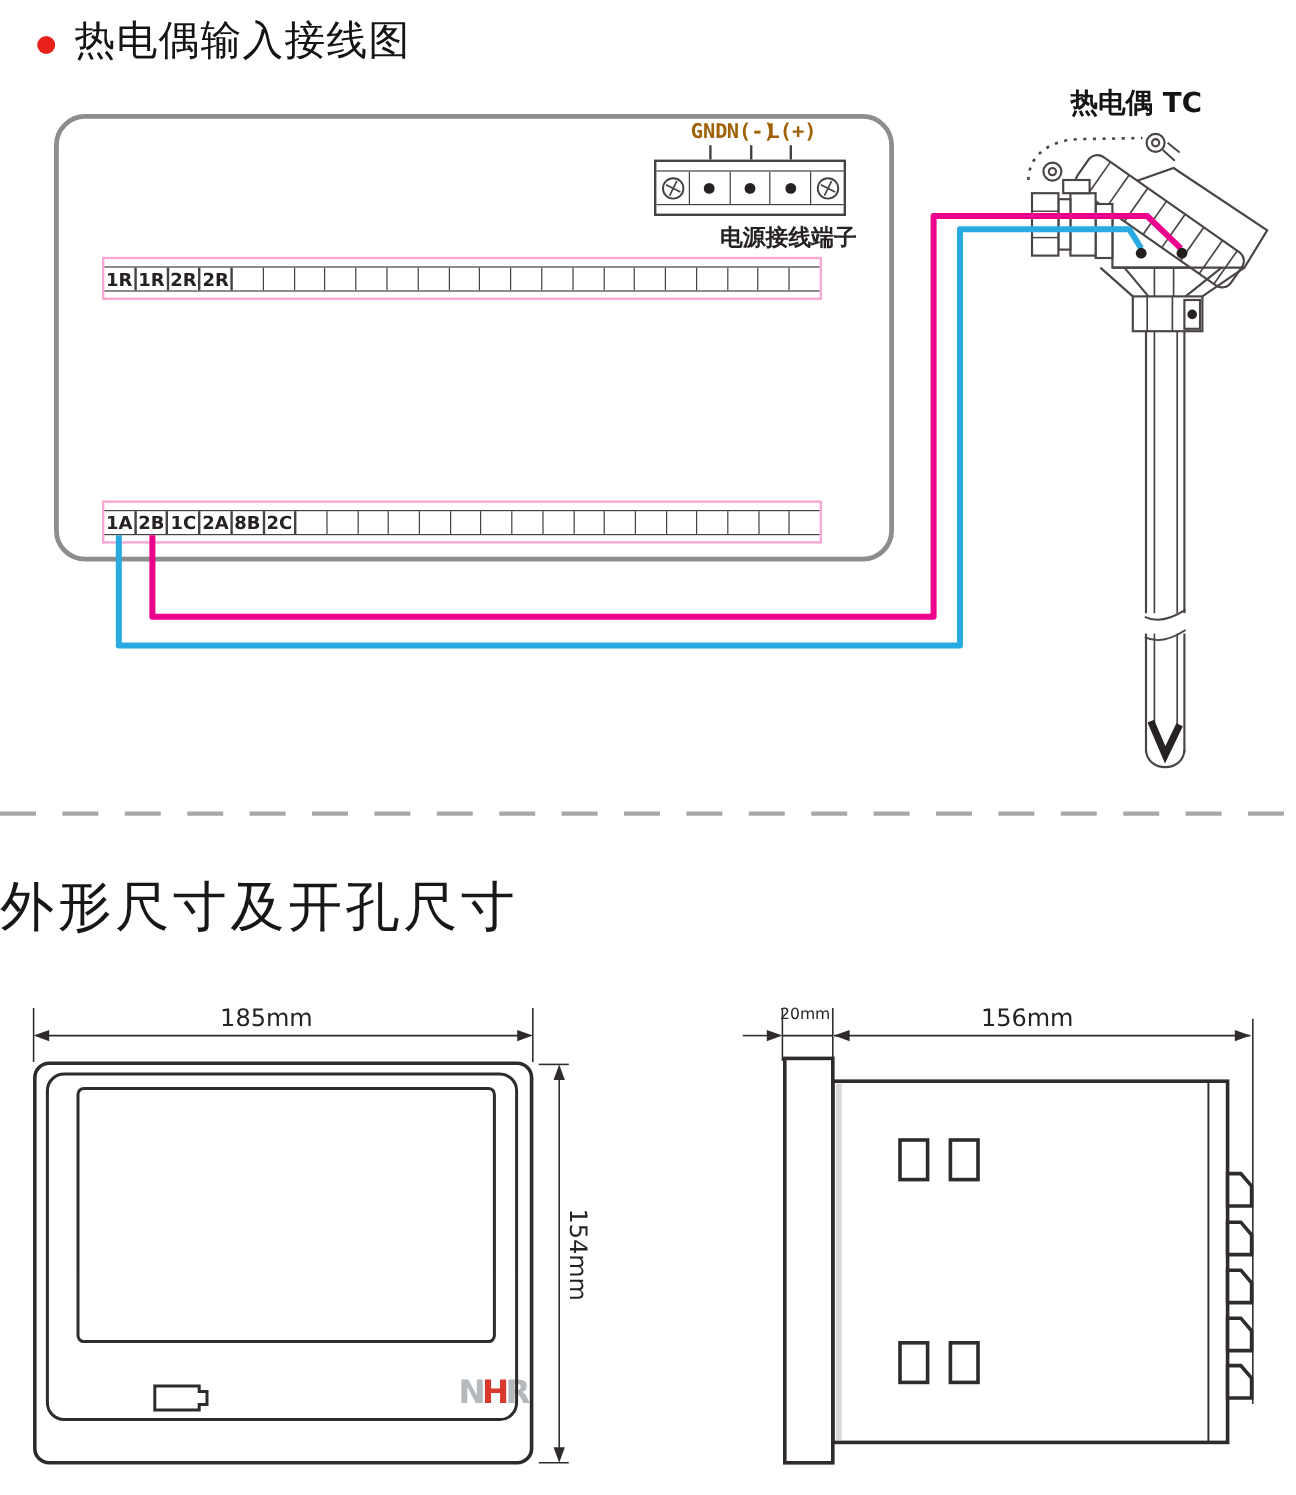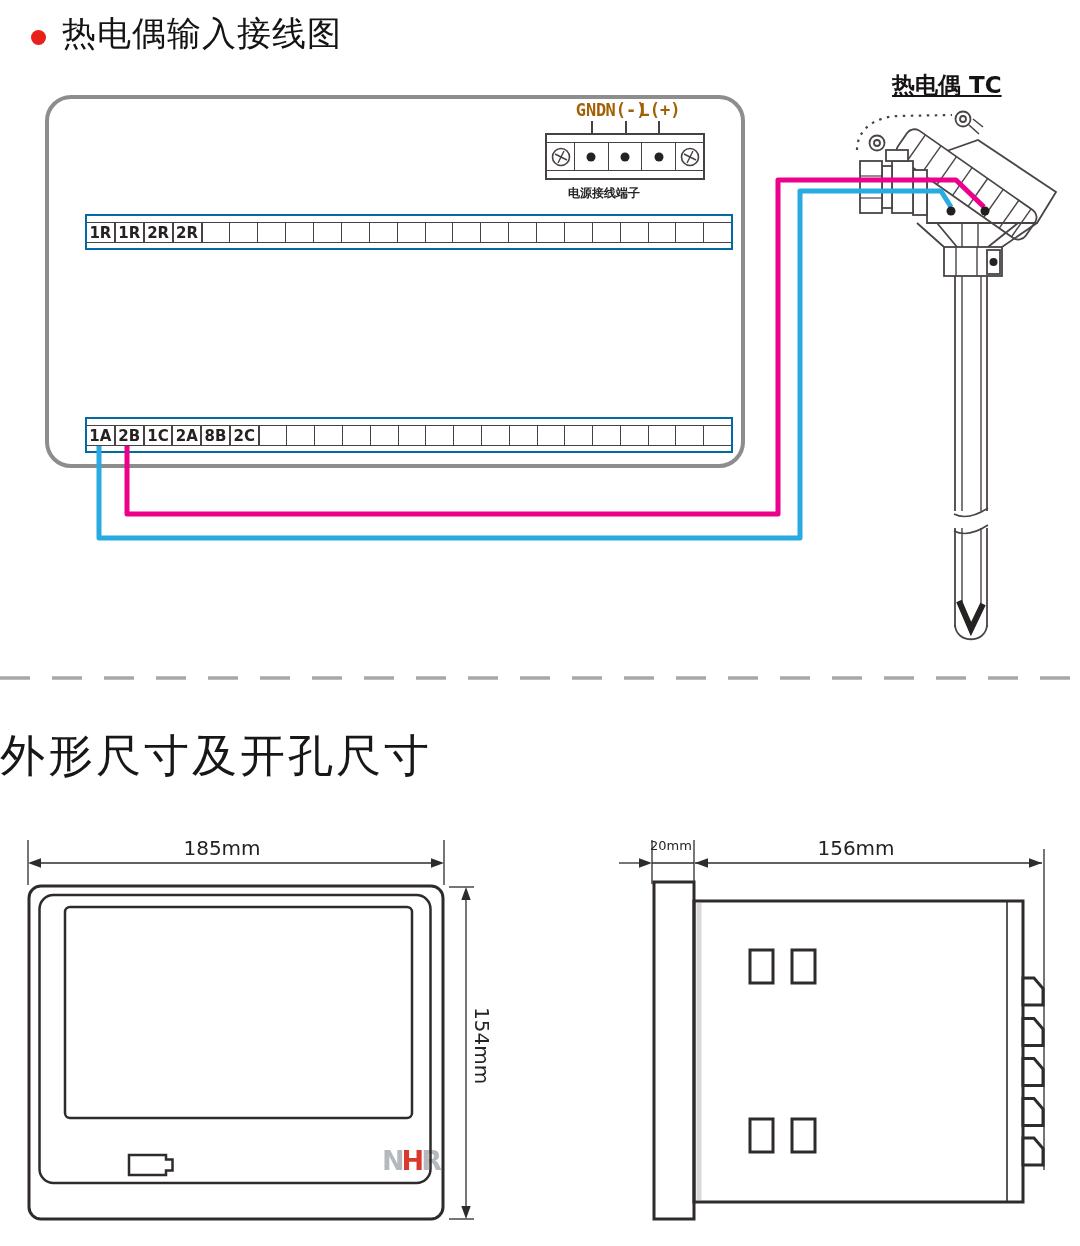--- a/index.html
+++ b/index.html
@@ -16,31 +16,31 @@
   .pb-mid{flex:1;display:flex;}
   .pb-bot{height:7px;border-top:1.5px solid #474242;}
   .screwcell{width:28px;display:flex;align-items:center;justify-content:center;box-sizing:border-box;}
   .screwcell.l{border-right:1.8px solid #474242;}
   .screwcell.r{border-left:1.8px solid #474242;}
   .dotcell{flex:1;border-right:1.8px solid #474242;position:relative;box-sizing:border-box;}
   .dotcell:nth-last-child(2){border-right:none;}
   .dot{position:absolute;left:50%;top:50%;width:9px;height:9px;border-radius:50%;background:#262222;transform:translate(-50%,-50%);}
   .leader{width:1.6px;background:#474242;top:121px;height:30px;}
   .plabel{top:100px;transform:translateX(-50%);font:bold 17px "DejaVu Sans Mono","Liberation Mono",monospace;color:#a16207;white-space:nowrap;}
-  .pcaption{left:604px;top:185px;transform:translateX(-50%);font-size:12px;font-weight:600;color:#262222;white-space:nowrap;}
-
-  .strip{left:85px;width:648px;height:36px;border:2px solid #0369a1;background:#fff;display:flex;flex-direction:column;box-sizing:border-box;}
+  .pcaption{left:657px;top:185px;transform:translateX(-50%);font-size:19px;font-weight:600;color:#262222;white-space:nowrap;}
+
+  .strip{left:85px;width:600px;height:36px;border:2px solid #f9a8d4;background:#fff;display:flex;flex-direction:column;box-sizing:border-box;}
   .band-top{height:6px;border-bottom:1.5px solid #474242;}
   .band-bot{height:5px;border-top:1.5px solid #474242;}
   .cells{flex:1;display:flex;}
   .tcell{flex:1;border-right:1.6px solid #474242;box-sizing:border-box;}
   .tcell:last-child{border-right:none;}
   .tcell.lab{display:flex;align-items:center;justify-content:center;font-weight:bold;font-size:15px;color:#262222;border-right:2px solid #474242;}
 
-  .tclabel{left:892px;top:70px;font-size:23px;font-weight:600;color:#161313;white-space:nowrap;text-decoration:underline;}
+  .tclabel{left:892px;top:70px;font-size:23px;font-weight:600;color:#161313;white-space:nowrap;}
 
   
   .h2{left:0;top:726px;width:1010px;text-align:left;font-size:45px;font-weight:500;letter-spacing:3px;color:#191616;}
   .dim{font-size:20px;color:#262222;white-space:nowrap;}
   .dimc{transform:translateX(-50%);}
   .vdim{left:470px;top:1007px;writing-mode:vertical-rl;}
   .logo{left:382px;top:1145px;font-size:27px;font-weight:800;letter-spacing:-3px;white-space:nowrap;}
   .logo .g{color:#b4b9be;} .logo .r{color:#d8392c;}
   svg{position:absolute;left:0;pointer-events:none;}
 </style>

